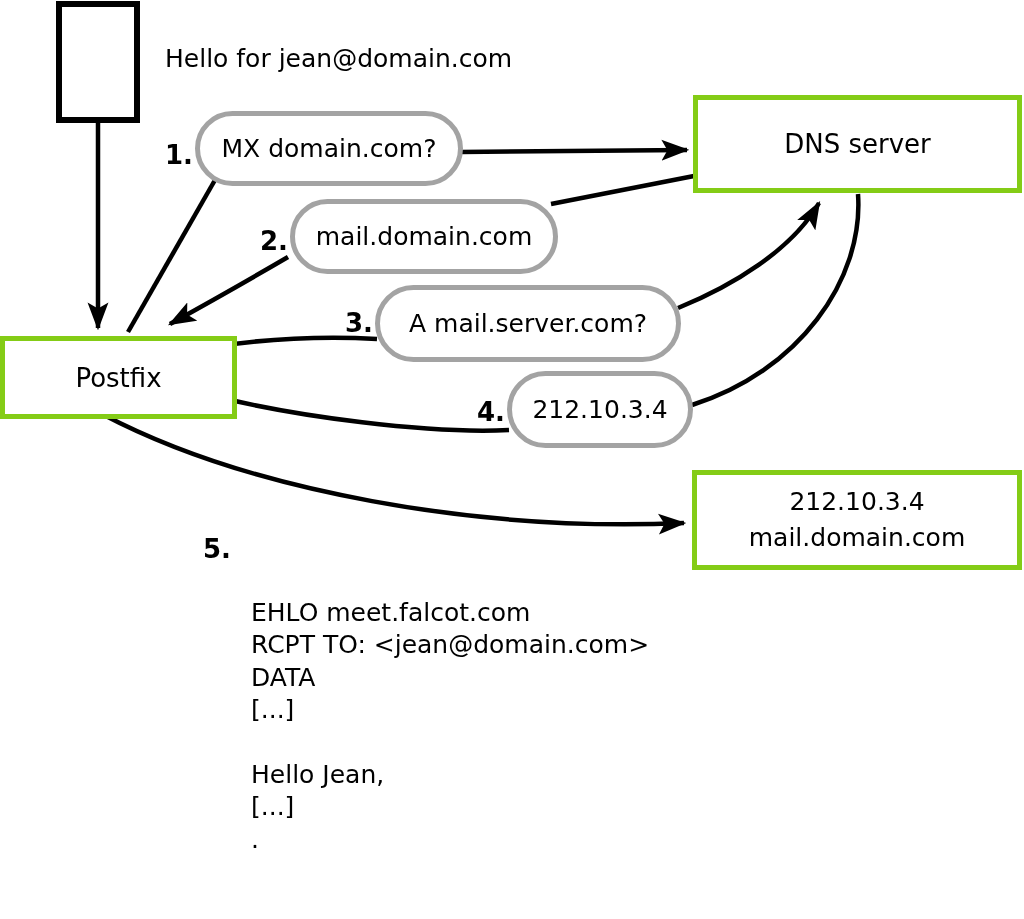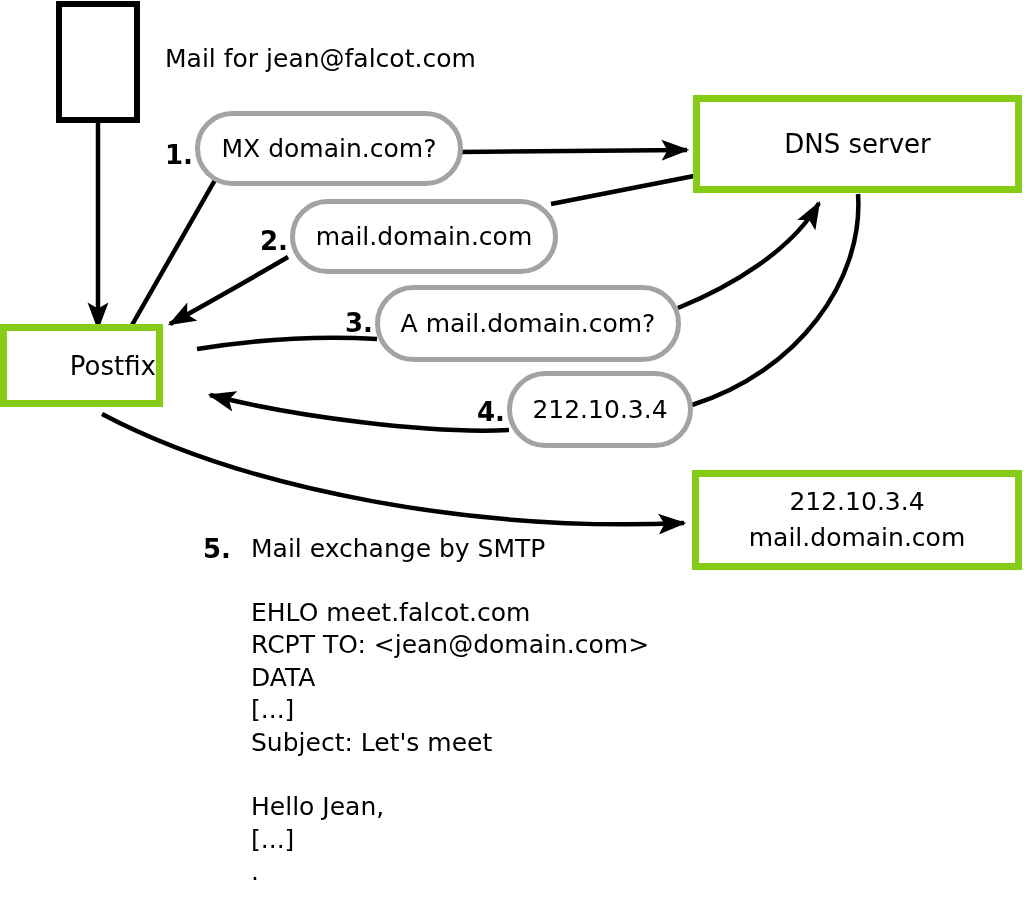--- a/index.html
+++ b/index.html
@@ -24,21 +24,21 @@
     height: 919px;
   }
   #arrow-layer path {
     fill: none;
     stroke: #000000;
     stroke-width: 4.5;
   }
   .box {
     position: absolute;
     box-sizing: border-box;
-    border: 7px solid #84cc16;
+    border: 5px solid #84cc16;
     background: #ffffff;
     display: flex;
     align-items: center;
     justify-content: center;
     font-size: 26px;
     text-align: center;
   }
   .pill {
     position: absolute;
     box-sizing: border-box;
@@ -78,21 +78,21 @@
     border: 6px solid #000000;
     background: #ffffff;
   }
   #mail-label {
     position: absolute;
     left: 165px;
     top: 44px;
     font-size: 25px;
     white-space: nowrap;
   }
-  #postfix-box   { left: 0px;   top: 324px; width: 163px; height: 83px; justify-content: flex-end; }
+  #postfix-box   { left: 0px;   top: 336px; width: 237px; height: 83px; }
   #dns-box       { left: 693px; top: 95px;  width: 329px; height: 98px; }
   #dest-box      { left: 692px; top: 470px; width: 330px; height: 100px;
                    flex-direction: column; line-height: 36px; font-size: 25px; }
   #pill-1 { left: 195px; top: 111px; width: 268px; height: 75px; }
   #pill-2 { left: 290px; top: 199px; width: 268px; height: 75px; }
   #pill-3 { left: 375px; top: 285px; width: 306px; height: 77px; }
   #pill-4 { left: 507px; top: 371px; width: 186px; height: 77px; }
   #num-1 { left: 157px; top: 138px; }
   #num-2 { left: 252px; top: 224px; }
   #num-3 { left: 337px; top: 306px; }
@@ -129,21 +129,21 @@
     <path d="M 288 257 Q 235 288 170 324" marker-end="url(#arrowhead)"></path>
     <path d="M 197 349 Q 290 334 377 339"></path>
     <path d="M 678 308 C 732 286 792 250 819 203" marker-end="url(#arrowhead)"></path>
     <path d="M 858 194 C 864 280 798 372 692 405"></path>
     <path d="M 509 430 C 430 434 296 417 210 395" marker-end="url(#arrowhead)"></path>
     <path d="M 102 414 C 250 492 480 532 684 523" marker-end="url(#arrowhead)"></path>
   </svg>
 
   <div id="envelope"></div>
 
-  <div id="mail-label">Mail for jean@falcot.com</div>
+  <div id="mail-label">Hello for jean@domain.com</div>
 
   <div class="box" id="postfix-box">
     <span>Postfix</span>
   </div>
 
   <div class="box" id="dns-box">
     <span>DNS server</span>
   </div>
 
   <div class="box" id="dest-box">
@@ -156,36 +156,34 @@
     <span>MX domain.com?</span>
   </div>
 
   <div class="num" id="num-2">2.</div>
   <div class="pill" id="pill-2">
     <span>mail.domain.com</span>
   </div>
 
   <div class="num" id="num-3">3.</div>
   <div class="pill" id="pill-3">
-    <span>A mail.domain.com?</span>
+    <span>A mail.server.com?</span>
   </div>
 
   <div class="num" id="num-4">4.</div>
   <div class="pill" id="pill-4">
     <span>212.10.3.4</span>
   </div>
 
   <div class="num" id="num-5">5.</div>
-  <div class="plain-label" id="step5-label">Mail exchange by SMTP</div>
 
   <div id="smtp-block">
     <div class="smtp-line">EHLO meet.falcot.com</div>
     <div class="smtp-line">RCPT TO: &lt;jean@domain.com&gt;</div>
     <div class="smtp-line">DATA</div>
     <div class="smtp-line">[...]</div>
-    <div class="smtp-line">Subject: Let's meet</div>
     <div class="smtp-line"></div>
     <div class="smtp-line">Hello Jean,</div>
     <div class="smtp-line">[...]</div>
     <div class="smtp-line">.</div>
   </div>
 
 </div>
 
 </body></html>

